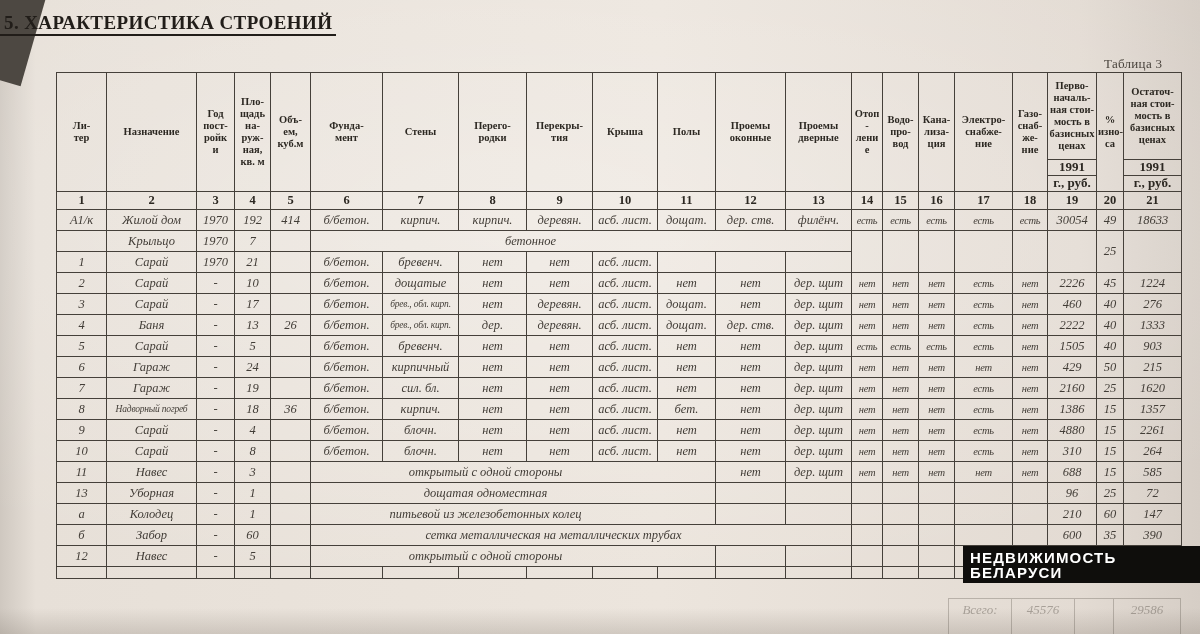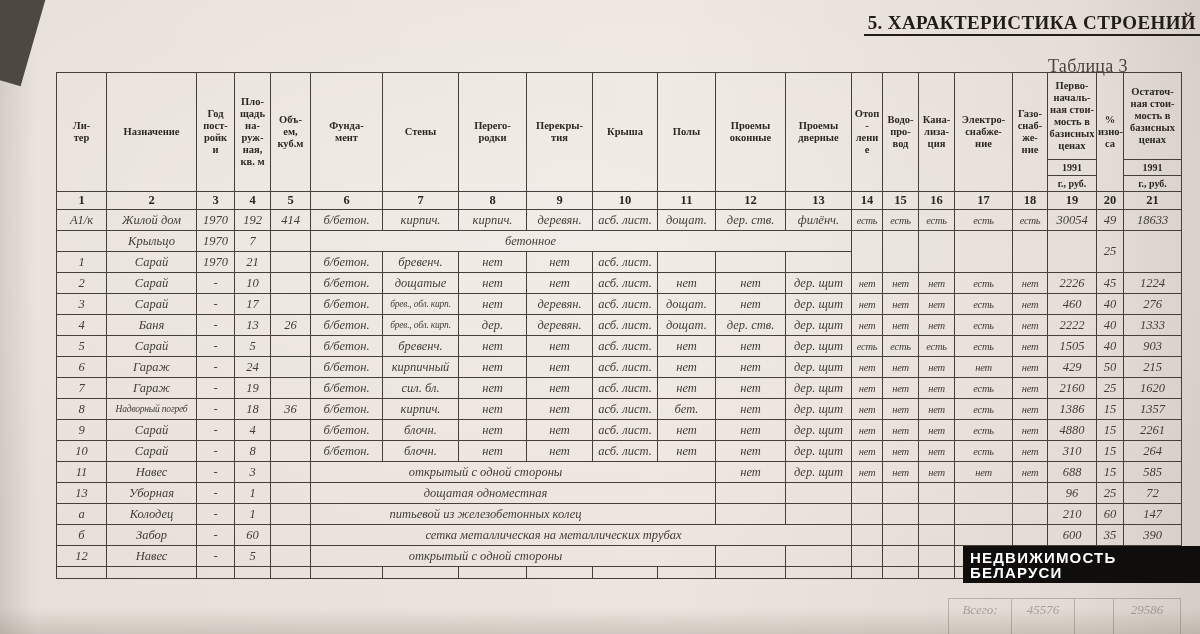--- a/index.html
+++ b/index.html
@@ -17,41 +17,41 @@
   .photo::before{ 
     content:"";position:absolute;left:-38px;top:-52px;width:78px;height:130px;
     background:#4d4842;transform:rotate(16deg);
   }
   .photo::after{ 
     content:"";position:absolute;left:0;bottom:0;width:100%;height:26px;
     background:linear-gradient(0deg, rgba(110,100,90,.22), rgba(110,100,90,0));
     pointer-events:none;
   }
   .title{
-    position:absolute;top:12px;left:0;width:1200px;text-align:right;
+    position:absolute;top:12px;left:0;width:1200px;text-align:left;
     font-weight:bold;font-size:19px;letter-spacing:.4px;color:#211d19;
   }
   .title span{border-bottom:2px solid #211d19;padding:0 4px 1px 4px;}
   .table-label{
-    position:absolute;top:56px;left:1048px;
-    font-size:18px;color:#4a443d;letter-spacing:.3px;
+    position:absolute;top:56px;left:1104px;
+    font-size:13px;color:#4a443d;letter-spacing:.3px;
   }
   .tbl-wrap{position:absolute;left:56px;top:72px;}
   table{border-collapse:collapse;table-layout:fixed;width:1125px;background:transparent;}
   th,td{
     border:1.6px solid #45403a;
     overflow:hidden;text-align:center;vertical-align:middle;
     padding:0 1px;
   }
   th{
     font-family:"Liberation Serif", serif;font-weight:bold;
     font-size:10.5px;line-height:1.13;color:#2c2822;
     white-space:pre-line;height:86px;
   }
-  th.sub{height:15px;font-size:10px;white-space:nowrap;}
+  th.sub{height:15px;font-size:13px;white-space:nowrap;}
   td.num{font-weight:bold;font-size:12.5px;height:17px;color:#2c2822;font-style:normal;}
   tbody td{
     font-style:italic;font-size:12.5px;color:#423d37;
     height:20px;white-space:nowrap;
   }
   tbody td.nar{font-size:10.5px;letter-spacing:-.3px;}
   tbody td.xs{font-size:9.5px;letter-spacing:-.2px;}
   tbody td.sp{padding-right:102px;}
   tbody td.sp2{padding-right:56px;}
   tr.cut td{height:11px;}

